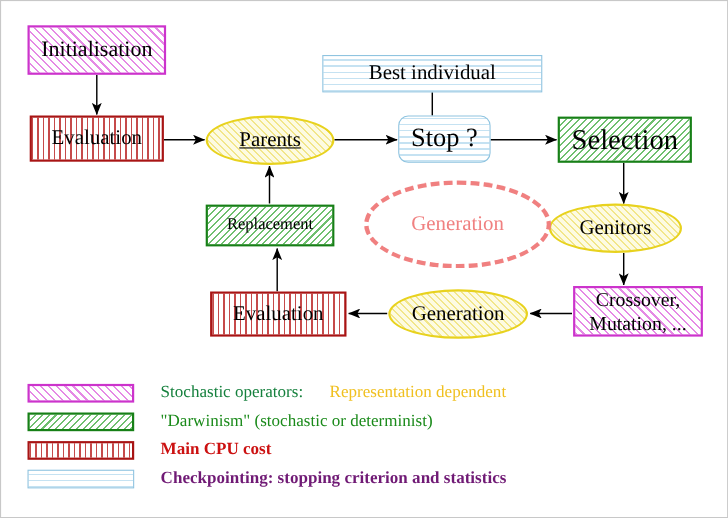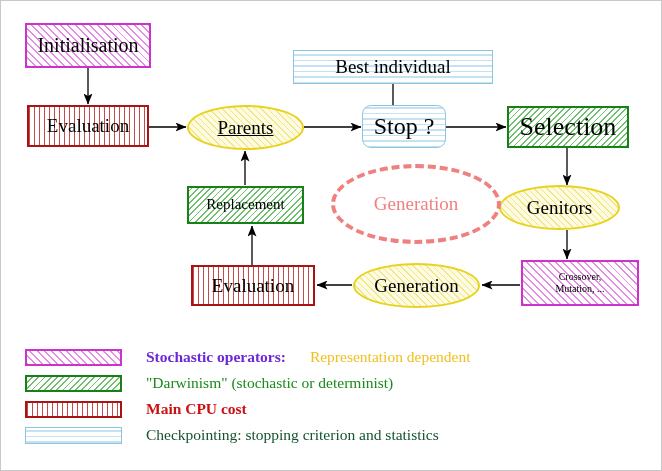--- a/index.html
+++ b/index.html
@@ -125,25 +125,25 @@
     height: 17px;
     flex: 0 0 auto;
     box-sizing: border-box;
   }
   .legend-text {
     margin-left: 24px;
     font-family: "Liberation Serif", serif;
     font-size: 15.5px;
     white-space: pre;
   }
-  .lt-magenta { color: #6d28d9; font-weight: bold; }
+  .lt-magenta { color: #15803d; font-weight: normal; }
   .lt-gold    { color: #f0c020; }
   .lt-green   { color: #1a8a1a; }
   .lt-red     { color: #cc1111; font-weight: bold; }
-  .lt-blue    { color: #14532d; }
+  .lt-blue    { color: #701a75; font-weight: bold; }
 </style>
 </head>
 <body>
 
 <div id="canvas">
 
   <svg id="edges" viewBox="0 0 662 471" xmlns="http://www.w3.org/2000/svg">
     <defs>
       <marker id="ah" markerWidth="11" markerHeight="9" refX="10.5" refY="4.5" orient="auto" markerUnits="userSpaceOnUse">
         <path d="M0,0 L11,4.5 L0,9 L2.6,4.5 Z" fill="#000000"></path>
@@ -182,21 +182,21 @@
   <div class="node fill-yellow ellipse" style="left:186px; top:104px; width:117px; height:45px; font-size:19px;text-decoration:underline;">Parents</div>
 
   <div class="node fill-blue rounded" style="left:361px; top:104px; width:84px; height:43px; font-size:24px;">Stop ?</div>
 
   <div class="node fill-green" style="left:506px; top:105px; width:122px; height:42px; font-size:26px;">Selection</div>
 
   <div class="node fill-blue" style="left:292px; top:49px; width:200px; height:34px; font-size:19px;">Best individual</div>
 
   <div class="node fill-yellow ellipse" style="left:498px; top:184px; width:121px; height:45px; font-size:19px;">Genitors</div>
 
-  <div class="node fill-magenta" style="left:520px; top:259px; width:118px; height:46px; font-size:10px; line-height:1.25;">Crossover,
+  <div class="node fill-magenta" style="left:520px; top:259px; width:118px; height:46px; font-size:18px; line-height:1.25;">Crossover,
 Mutation, ...</div>
 
   <div class="node fill-yellow ellipse" style="left:352px; top:262px; width:127px; height:45px; font-size:19px;">Generation</div>
 
   <div class="node fill-red" style="left:190px; top:264px; width:124px; height:41px; font-size:19px;">Evaluation</div>
 
   <div class="node fill-green" style="left:186px; top:185px; width:117px; height:38px; font-size:15px;">Replacement</div>
 
   <div class="generation-ellipse" style="left:330px; top:163px; width:170px; height:80px; font-size:19px;">Generation</div>
 

